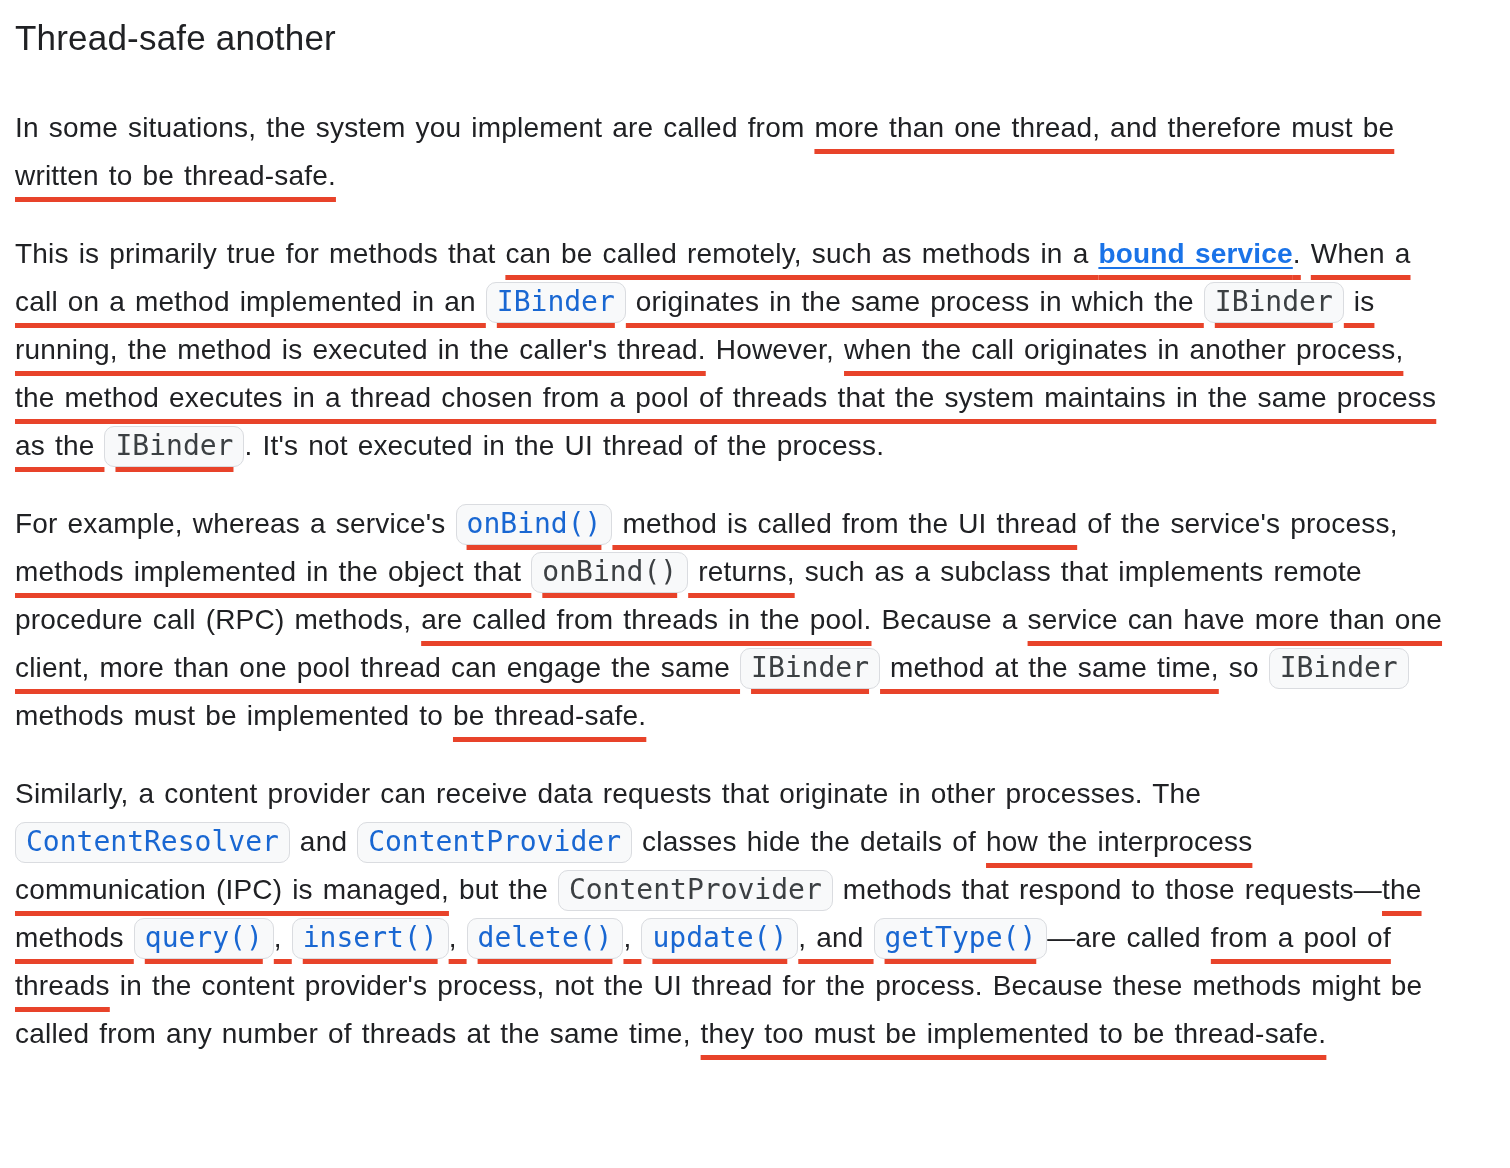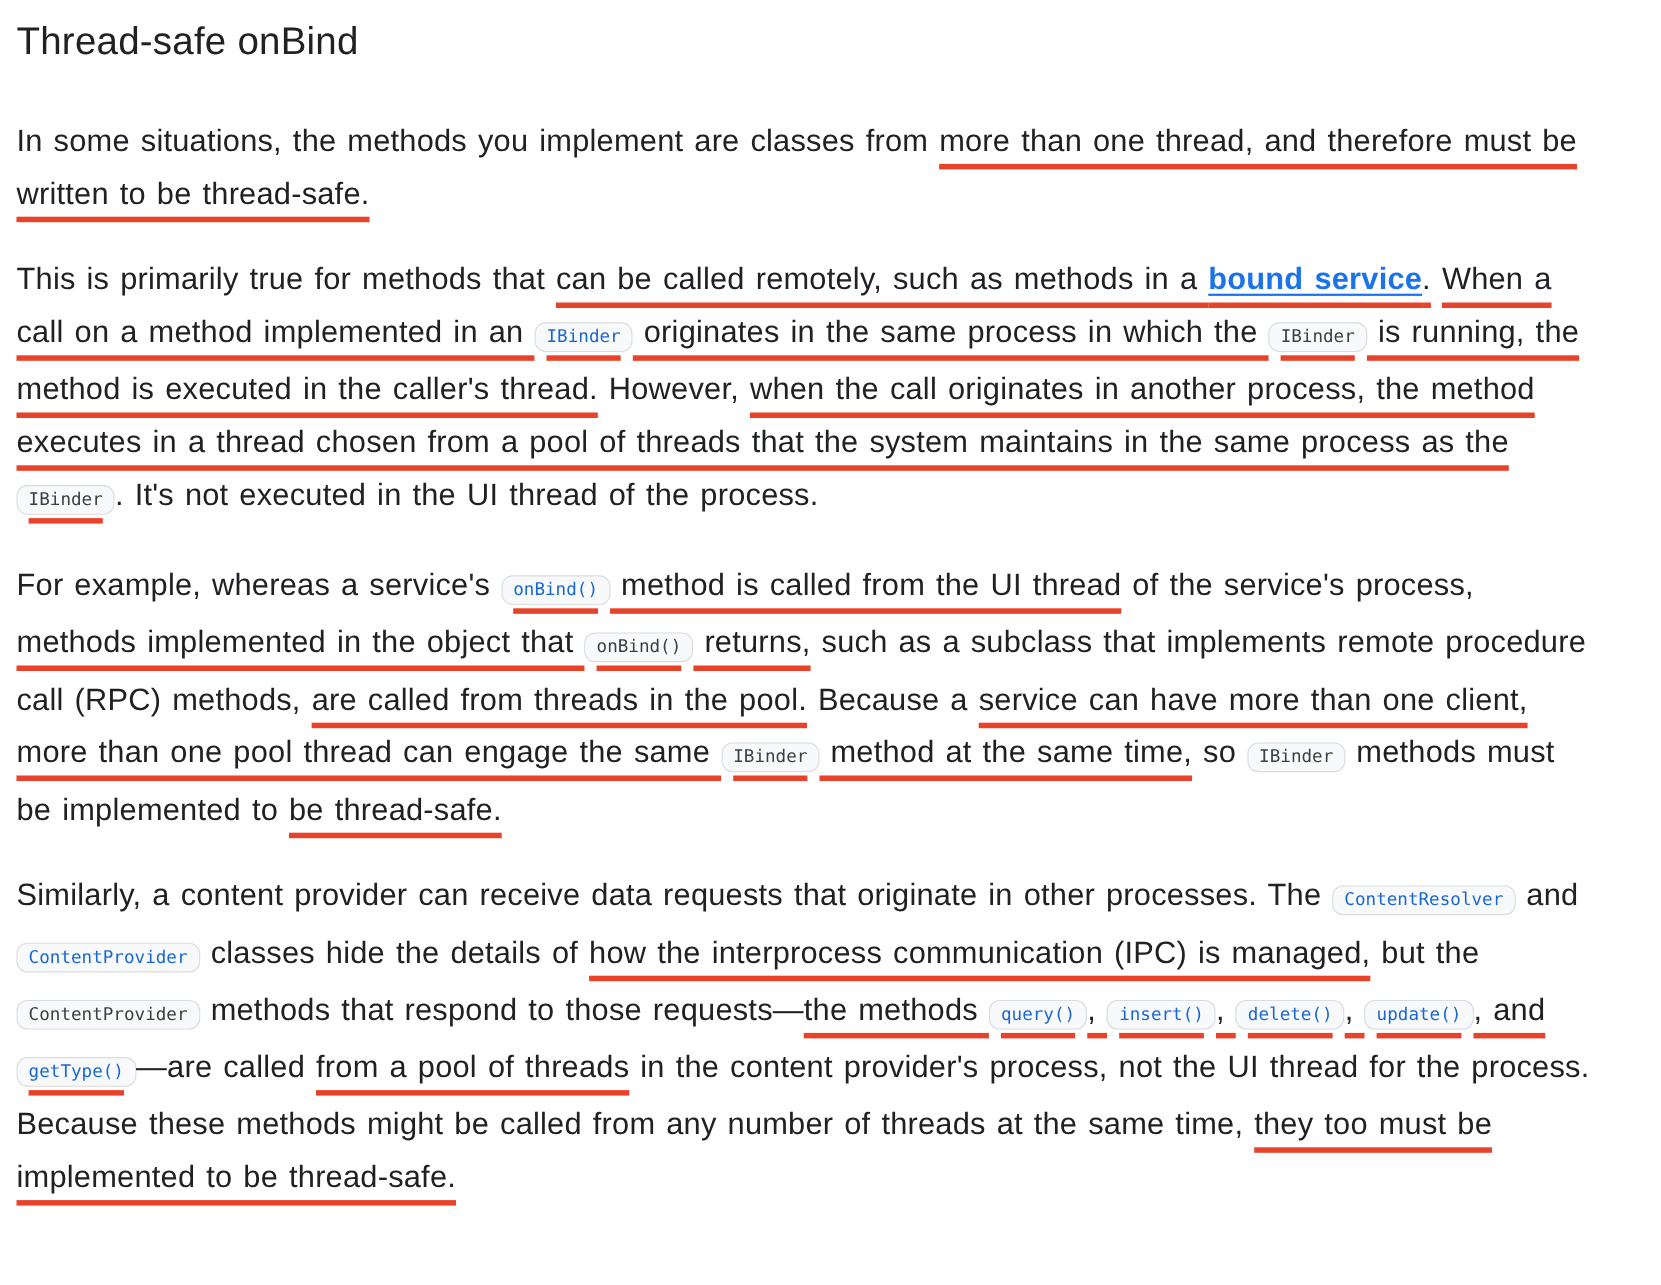--- a/index.html
+++ b/index.html
@@ -48,40 +48,40 @@
   .doc-link{
     color:var(--link-blue);
     text-decoration-line:underline;
     text-decoration-thickness:2px;
     text-underline-offset:4px;
     cursor:pointer;
     font-weight:bold;
   }
   .code-chip{
     font-family:"DejaVu Sans Mono","Liberation Mono",monospace;
-    font-size:16px;
+    font-size:28px;
     letter-spacing:0;
     word-spacing:0;
     background:var(--code-bg);
     border:1px solid var(--code-border);
     border-radius:10px;
     padding:2px 10px 4px 10px;
     color:var(--code-text);
     white-space:nowrap;
   }
   a.code-chip{
     color:var(--code-link-blue);
     text-decoration:none;
     cursor:pointer;
   }
 </style>
 </head>
 <body>
 
 <main>
-  <h1 class="page-title">Thread-safe onBind</h1>
+  <h1 class="page-title">Thread-safe another</h1>
   <div id="article-body">
-      <p class="para"><span><span>In some situations, the methods you implement are classes from </span></span><span class="redline"><span>more than one thread, and therefore must be written to be thread-safe.</span></span></p>
+      <p class="para"><span><span>In some situations, the system you implement are called from </span></span><span class="redline"><span>more than one thread, and therefore must be written to be thread-safe.</span></span></p>
       <p class="para"><span><span>This is primarily true for methods that </span></span><span class="redline"><span>can be called remotely, such as methods in a </span><a class="doc-link" href="#">bound service</a><span>.</span></span><span><span> </span></span><span class="redline"><span>When a call on a method implemented in an </span><a class="code-chip" href="#">IBinder</a><span> originates in the same process in which the </span><code class="code-chip">IBinder</code><span> is running, the method is executed in the caller's thread.</span></span><span><span> However, </span></span><span class="redline"><span>when the call originates in another process, the method executes in a thread chosen from a pool of threads that the system maintains in the same process as the </span><code class="code-chip">IBinder</code></span><span><span>. It's not executed in the UI thread of the process.</span></span></p>
       <p class="para"><span><span>For example, whereas a service's </span></span><span class="redline"><a class="code-chip" href="#">onBind()</a><span> method is called from the UI thread</span></span><span><span> of the service's process, </span></span><span class="redline"><span>methods implemented in the object that </span><code class="code-chip">onBind()</code><span> returns,</span></span><span><span> such as a subclass that implements remote procedure call (RPC) methods, </span></span><span class="redline"><span>are called from threads in the pool.</span></span><span><span> Because a </span></span><span class="redline"><span>service can have more than one client, more than one pool thread can engage the same </span><code class="code-chip">IBinder</code><span> method at the same time,</span></span><span><span> so </span><code class="code-chip">IBinder</code><span> methods must be implemented to </span></span><span class="redline"><span>be thread-safe.</span></span></p>
       <p class="para"><span><span>Similarly, a content provider can receive data requests that originate in other processes. The </span><a class="code-chip" href="#">ContentResolver</a><span> and </span><a class="code-chip" href="#">ContentProvider</a><span> classes hide the details of </span></span><span class="redline"><span>how the interprocess communication (IPC) is managed,</span></span><span><span> but the </span><code class="code-chip">ContentProvider</code><span> methods that respond to those requests—</span></span><span class="redline"><span>the methods </span><a class="code-chip" href="#">query()</a><span>, </span><a class="code-chip" href="#">insert()</a><span>, </span><a class="code-chip" href="#">delete()</a><span>, </span><a class="code-chip" href="#">update()</a><span>, and </span><a class="code-chip" href="#">getType()</a></span><span><span>—are called </span></span><span class="redline"><span>from a pool of threads</span></span><span><span> in the content provider's process, not the UI thread for the process. Because these methods might be called from any number of threads at the same time, </span></span><span class="redline"><span>they too must be implemented to be thread-safe.</span></span></p>
     </div>
 </main>
 
 </body></html>

